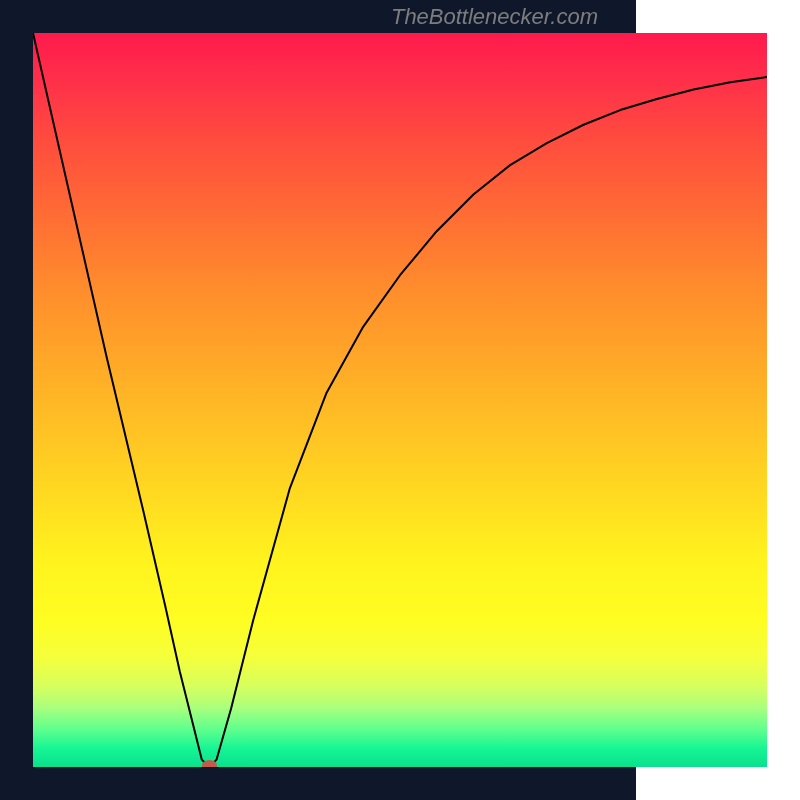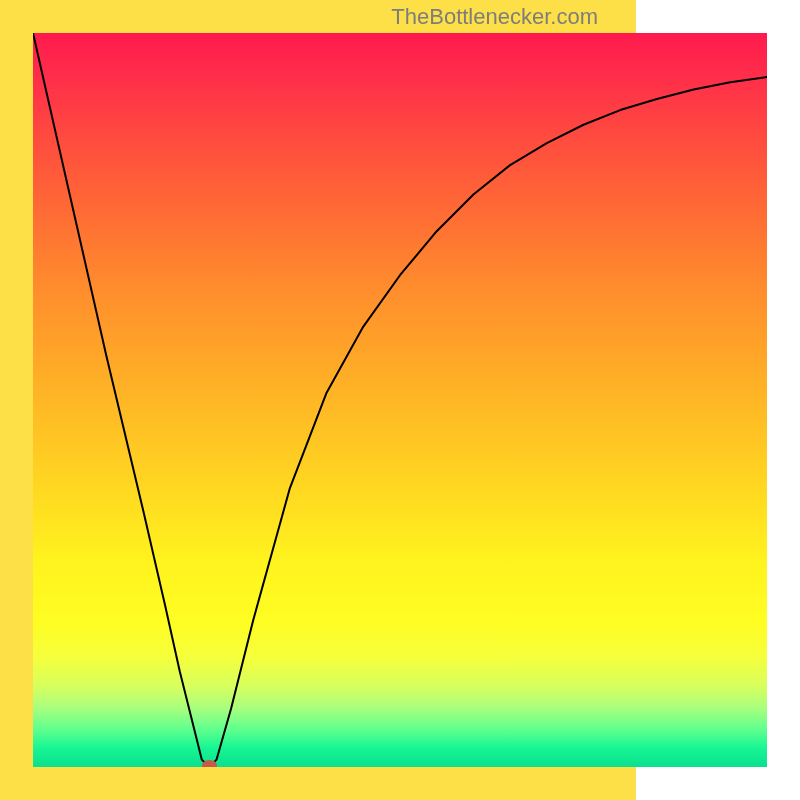--- a/index.html
+++ b/index.html
@@ -9,21 +9,22 @@
     height: 800px;
     background: #ffffff;
     overflow: hidden;
   }
   .frame {
     position: absolute;
     top: 0;
     left: 0;
     width: 636px;
     height: 800px;
-    background: #fde047;
+    background: #0f172a;
+    font-style: italic;
   }
   .plot-area {
     position: absolute;
     top: 33px;
     left: 33px;
     width: 734px;
     height: 734px;
     overflow: hidden;
   }
   .gradient-bg {

